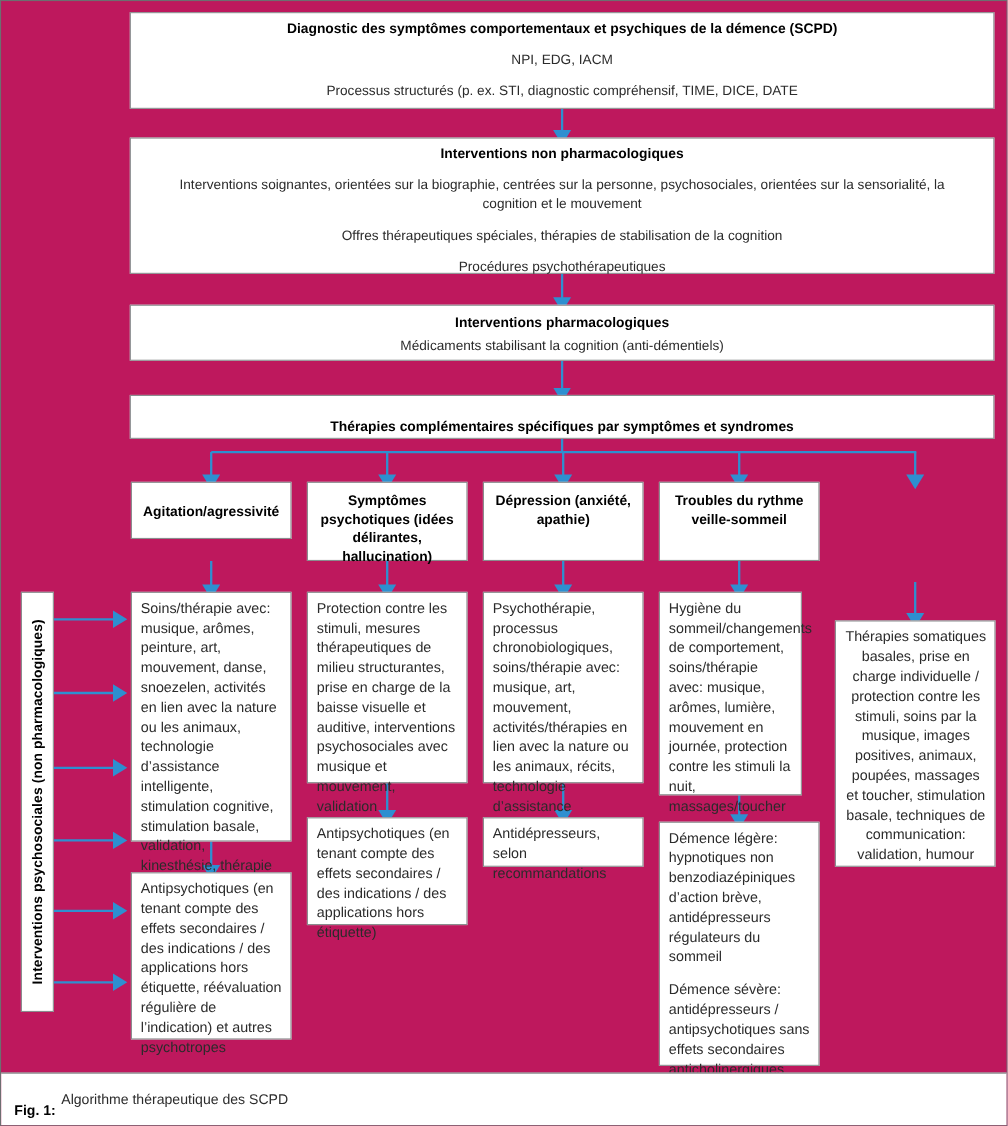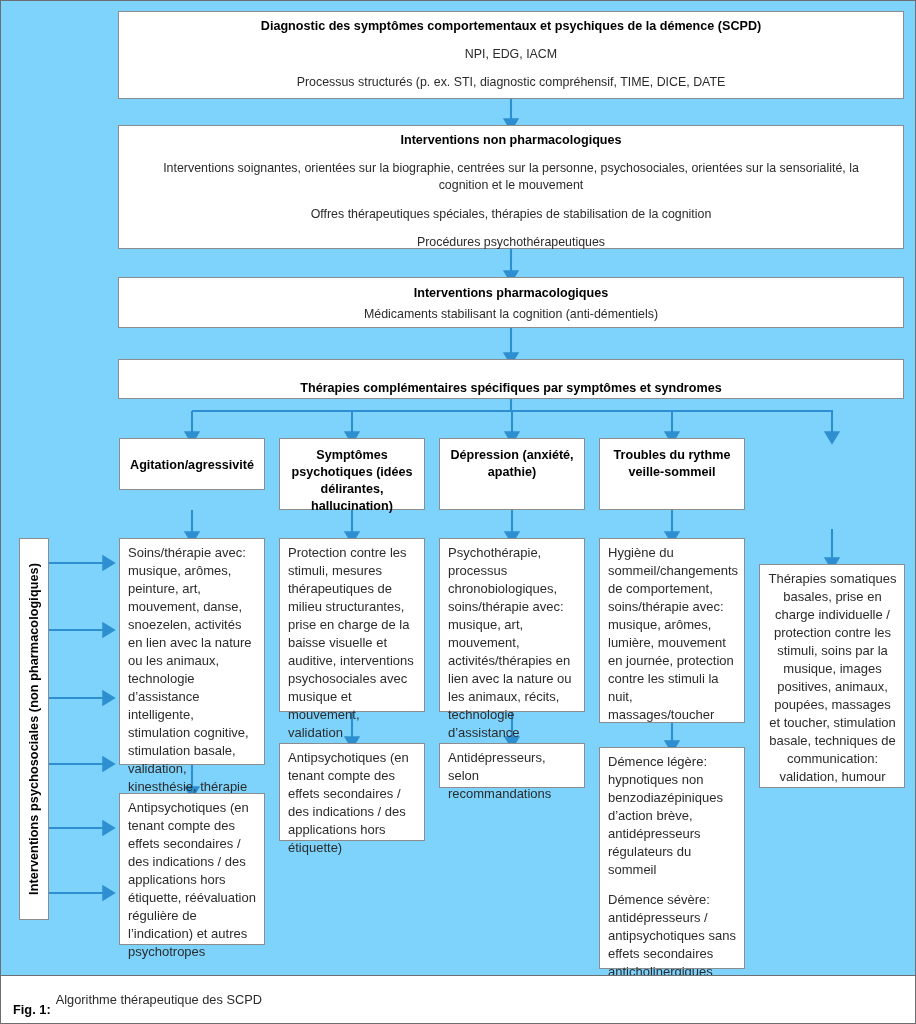--- a/index.html
+++ b/index.html
@@ -11,21 +11,21 @@
     font-family: "Liberation Sans", sans-serif;
     color: #1a1a1a;
   }
 
   #figure-root {
     position: relative;
     width: 916px;
     height: 1024px;
     box-sizing: border-box;
     border: 1.5px solid #6d6e70;
-    background: #7dd3fc;
+    background: #be185d;
     overflow: hidden;
   }
 
   
   .box {
     position: absolute;
     box-sizing: border-box;
     border: 1.5px solid #8a8c8e;
     background: #ffffff;
     padding: 6px 8px;
@@ -251,21 +251,21 @@
         <p>Psychothérapie, processus chronobiologiques, soins/thérapie avec: musique, art, mouvement, activités/thérapies en lien avec la nature ou les animaux, récits, technologie d’assistance intelligente</p>
       </div>
   </div>
 
   <div class="box detail" style="left:438px; top:742px; width:146px; height:45px;">
     <div>
         <p>Antidépresseurs, selon recommandations</p>
       </div>
   </div>
 
-  <div class="box detail" style="left:598px; top:537px; width:146px; height:185px;">
+  <div class="box detail" style="left:598px; top:537px; width:130px; height:185px;">
     <div>
         <p>Hygiène du sommeil/changements de comportement, soins/thérapie avec: musique, arômes, lumière, mouvement en journée, protection contre les stimuli la nuit, massages/toucher</p>
       </div>
   </div>
 
   <div class="box detail" style="left:598px; top:746px; width:146px; height:222px;">
     <div>
         <p>Démence légère: hypnotiques non benzodiazépiniques d’action brève, antidépresseurs régulateurs du sommeil</p>
         <p>Démence sévère: antidépresseurs / antipsychotiques sans effets secondaires anticholinergiques (benzodiazépiniques contre-indiqués)</p>
       </div>

